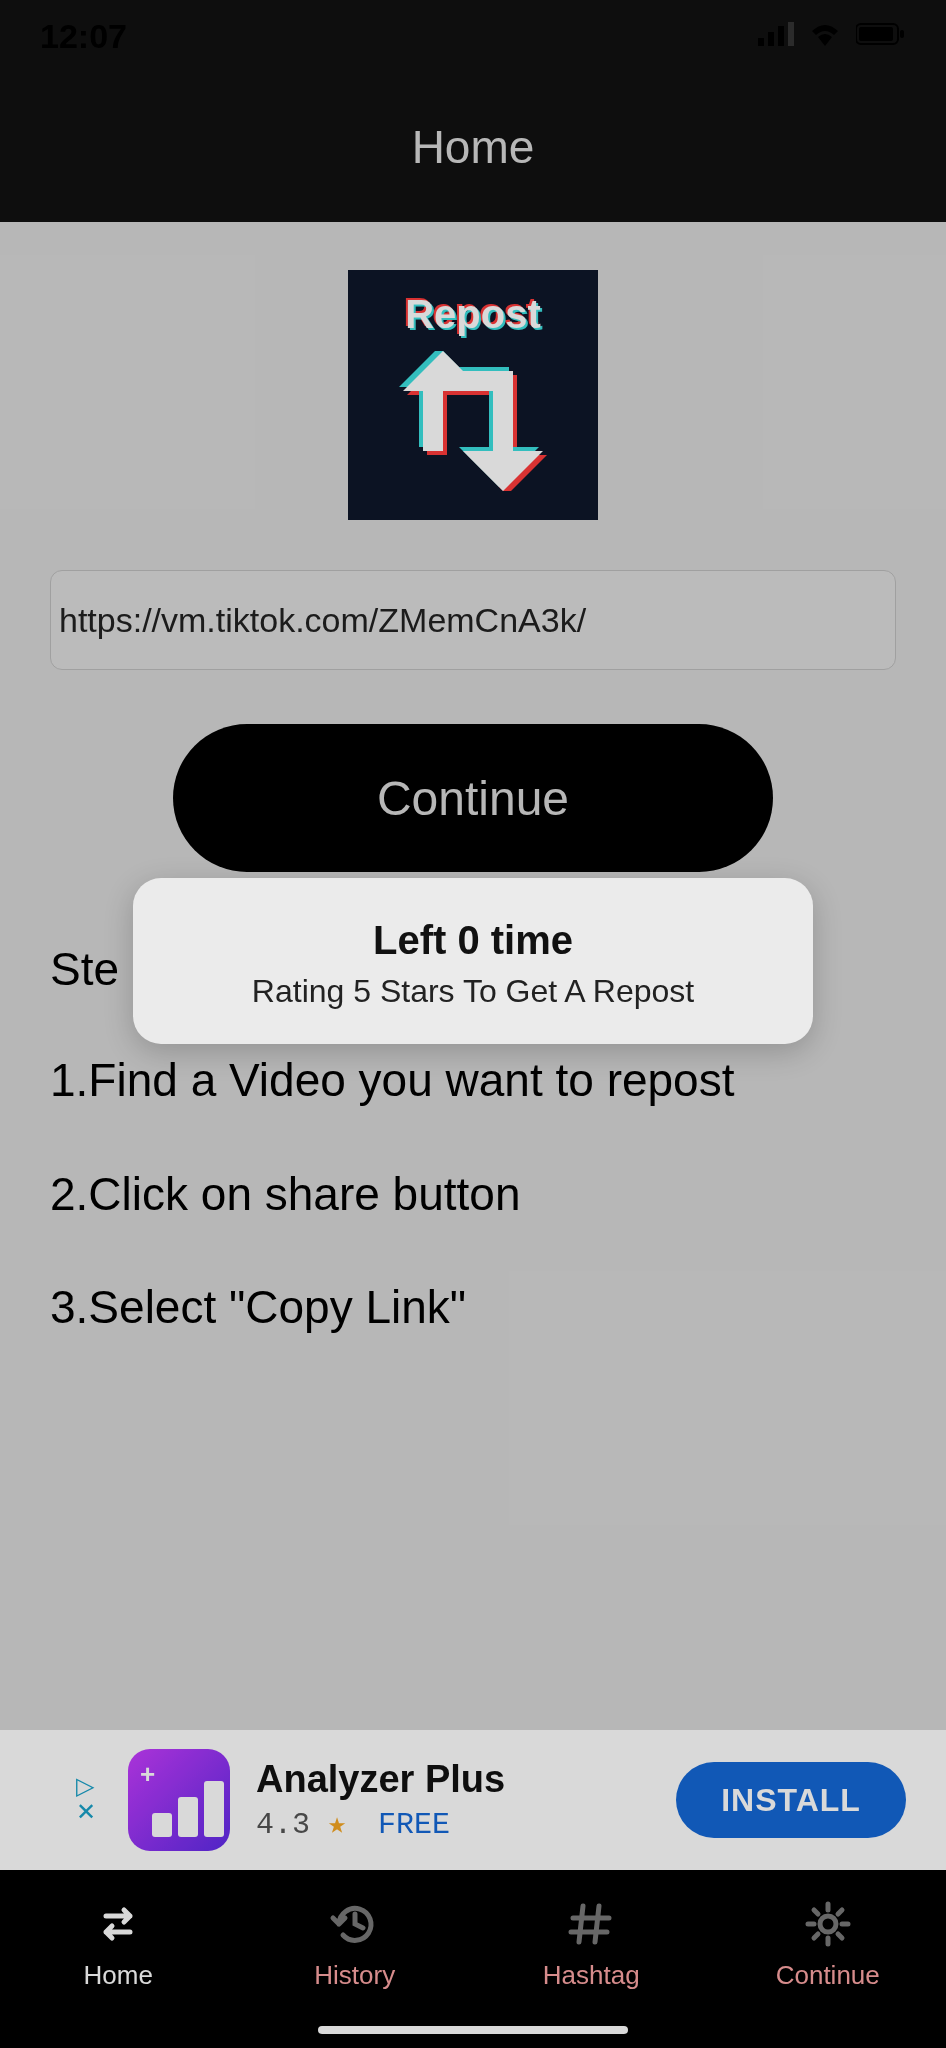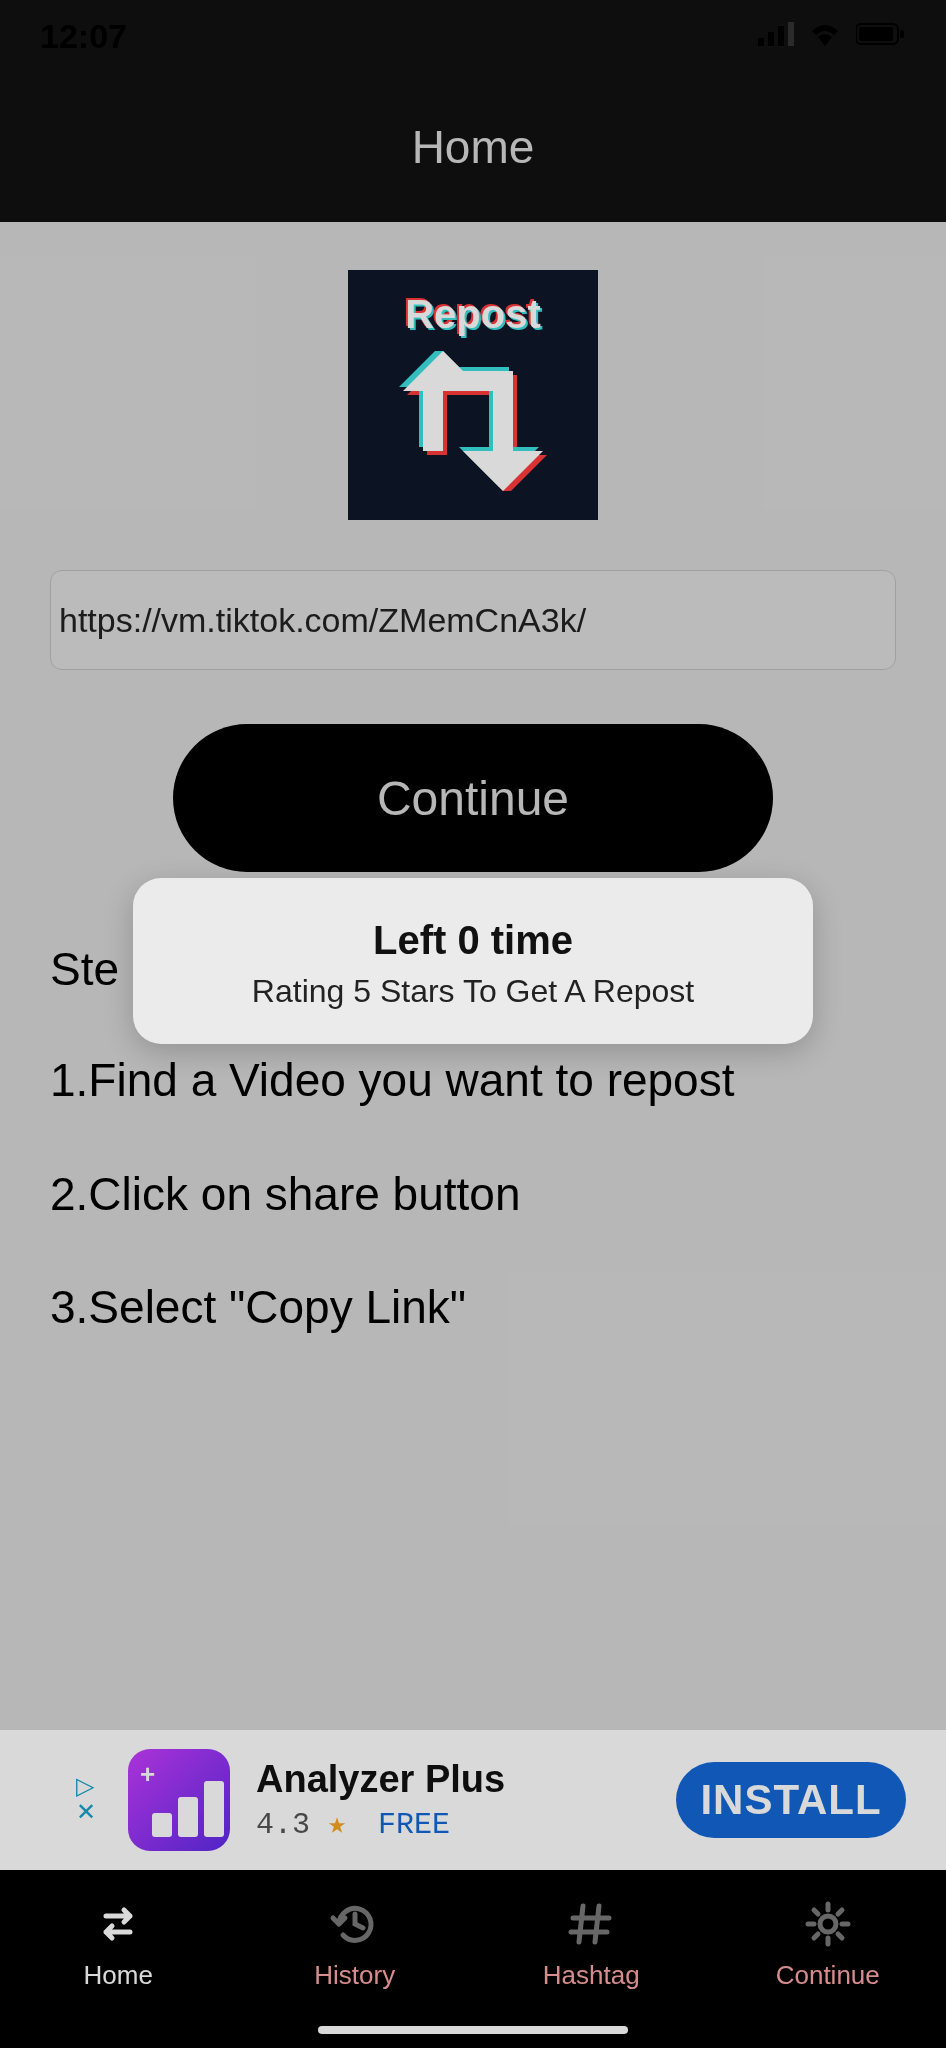--- a/index.html
+++ b/index.html
@@ -37,21 +37,21 @@
   .ad-marker .x { color:#1aa1c8; display:block; margin-top:-2px; }
   .ad-icon { width:102px; height:102px; border-radius:22px; background:linear-gradient(135deg,#c93cff,#5e2be8); position:relative; flex-shrink:0; margin-left:28px; }
   .ad-icon .plus { position:absolute; left:12px; top:10px; color:#fff; font-size:26px; font-weight:700; }
   .ad-icon .bars { position:absolute; bottom:14px; left:24px; display:flex; gap:6px; align-items:flex-end; }
   .ad-icon .bars span { display:block; width:20px; background:#fff; border-radius:3px; }
   .ad-text { margin-left:26px; flex:1; }
   .ad-title { font-size:38px; font-weight:600; color:#111; }
   .ad-sub { font-size:30px; color:#555; margin-top:4px;font-family:Liberation Mono, monospace; }
   .ad-sub .star { color:#f5a623; }
   .ad-sub .free { color:#1568d6; margin-left:14px; }
-  .ad-install { width:230px; height:76px; border-radius:38px; background:#1568d6; color:#fff; font-size:42px; font-weight:700; display:flex; align-items:center; justify-content:center; letter-spacing:1px; }
+  .ad-install { width:230px; height:76px; border-radius:38px; background:#1568d6; color:#fff; font-size:32px; font-weight:700; display:flex; align-items:center; justify-content:center; letter-spacing:1px; }
 
   
   .tabbar { position:absolute; left:0; right:0; bottom:0; height:178px; background:#000; display:flex; justify-content:space-around; align-items:flex-start; padding-top:28px; }
   .tab { display:flex; flex-direction:column; align-items:center; gap:10px; color:#fca5a5; width:25%; }
   .tab.active { color:#fff; }
   .tab-label { font-size:26px; }
   .tab-icon { width:52px; height:52px; display:flex; align-items:center; justify-content:center; }
   .home-indicator { position:absolute; bottom:14px; left:50%; transform:translateX(-50%); width:310px; height:8px; background:#fff; border-radius:4px; }
 
   

